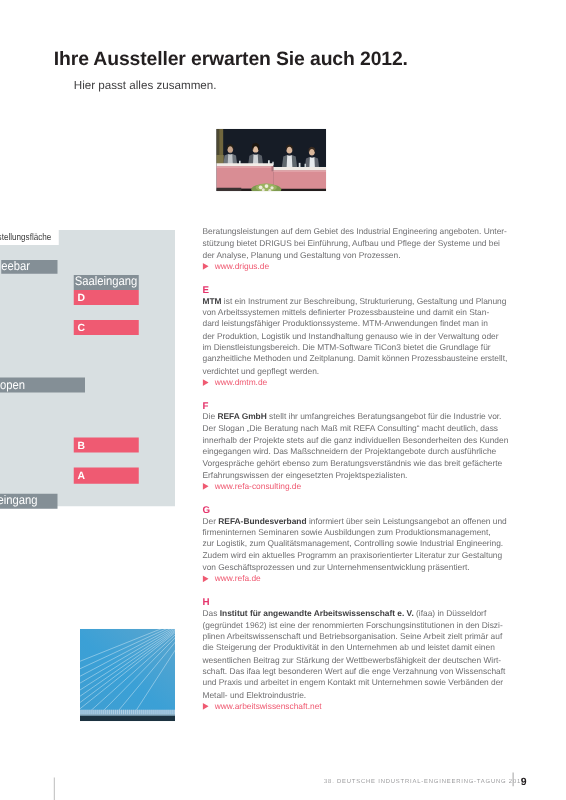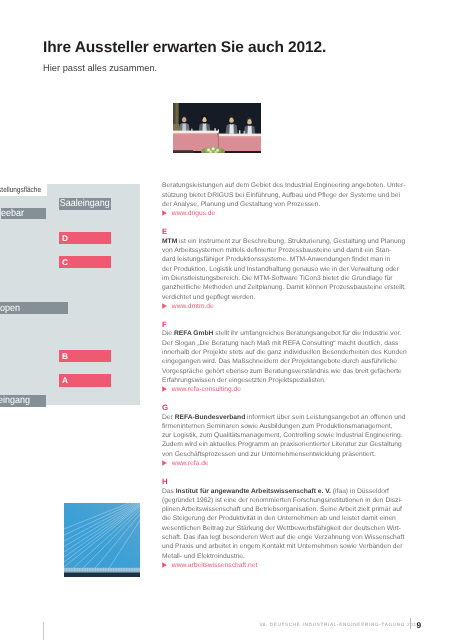--- a/index.html
+++ b/index.html
@@ -1,21 +1,21 @@
 <!DOCTYPE html>
 <html><head>
 <meta charset="utf-8">
 <style>
   html,body{margin:0;padding:0;}
   body{width:453px;height:640px;background:#ffffff;font-family:"Liberation Sans",sans-serif;overflow:hidden;position:relative;
        text-rendering:geometricPrecision;}
   .page{position:absolute;left:0;top:0;width:453px;height:640px;transform:translateZ(0);border-radius:12px;}
 
   #title{position:absolute;left:43px;top:39px;font-size:15.5px;font-weight:bold;color:#231f20;letter-spacing:-0.1px;white-space:nowrap;}
-  #subtitle{position:absolute;left:43px;top:62.5px;font-size:9.3px;color:#414042;white-space:nowrap;}
+  #subtitle{position:absolute;left:59px;top:62.5px;font-size:9.3px;color:#414042;white-space:nowrap;}
 
   
   .plan{position:absolute;left:-44px;top:184px;width:184px;height:221px;background:#d8dfe1;}
   .plan-white{position:absolute;left:0px;top:184px;width:46.6px;height:12px;background:#ffffff;}
   .plan-white-lbl{position:absolute;left:-13px;top:184.6px;font-size:7.6px;color:#3b3b3b;white-space:nowrap;transform:scaleX(0.855);transform-origin:right center;}
   .gbox{position:absolute;background:#848f96;color:#ffffff;font-size:10px;display:flex;align-items:center;white-space:nowrap;box-sizing:border-box;}
   .gbox span{display:inline-block;transform:scaleX(0.9);}
   .gbox.center{justify-content:center;}
   .gbox.center span{transform-origin:center;}
   .gbox.leftal{justify-content:flex-start;}
@@ -119,21 +119,21 @@
 
   <div class="gbox leftal" style="left:0.6px;top:207.9px;width:45.2px;height:11.2px;">
       <span>eebar</span>
     </div>
   <div class="gbox leftal" style="left:0px;top:302.4px;width:68px;height:12px;">
       <span>open</span>
     </div>
   <div class="gbox leftal" style="left:-2.3px;top:394.6px;width:48.4px;height:12px;">
       <span>eingang</span>
     </div>
-  <div class="gbox center" style="left:59px;top:198px;width:52px;height:11.9px;text-align:center;">
+  <div class="gbox center" style="left:59px;top:220px;width:52px;height:11.9px;text-align:center;">
       <span>Saaleingang</span>
     </div>
 
   <div class="pbox" style="left:58.8px;top:231.6px;width:52.2px;height:12.3px;">
       <span>D</span>
     </div>
   <div class="pbox" style="left:58.8px;top:255.9px;width:52.2px;height:12.3px;">
       <span>C</span>
     </div>
   <div class="pbox" style="left:58.8px;top:350.2px;width:52.2px;height:12.3px;">

